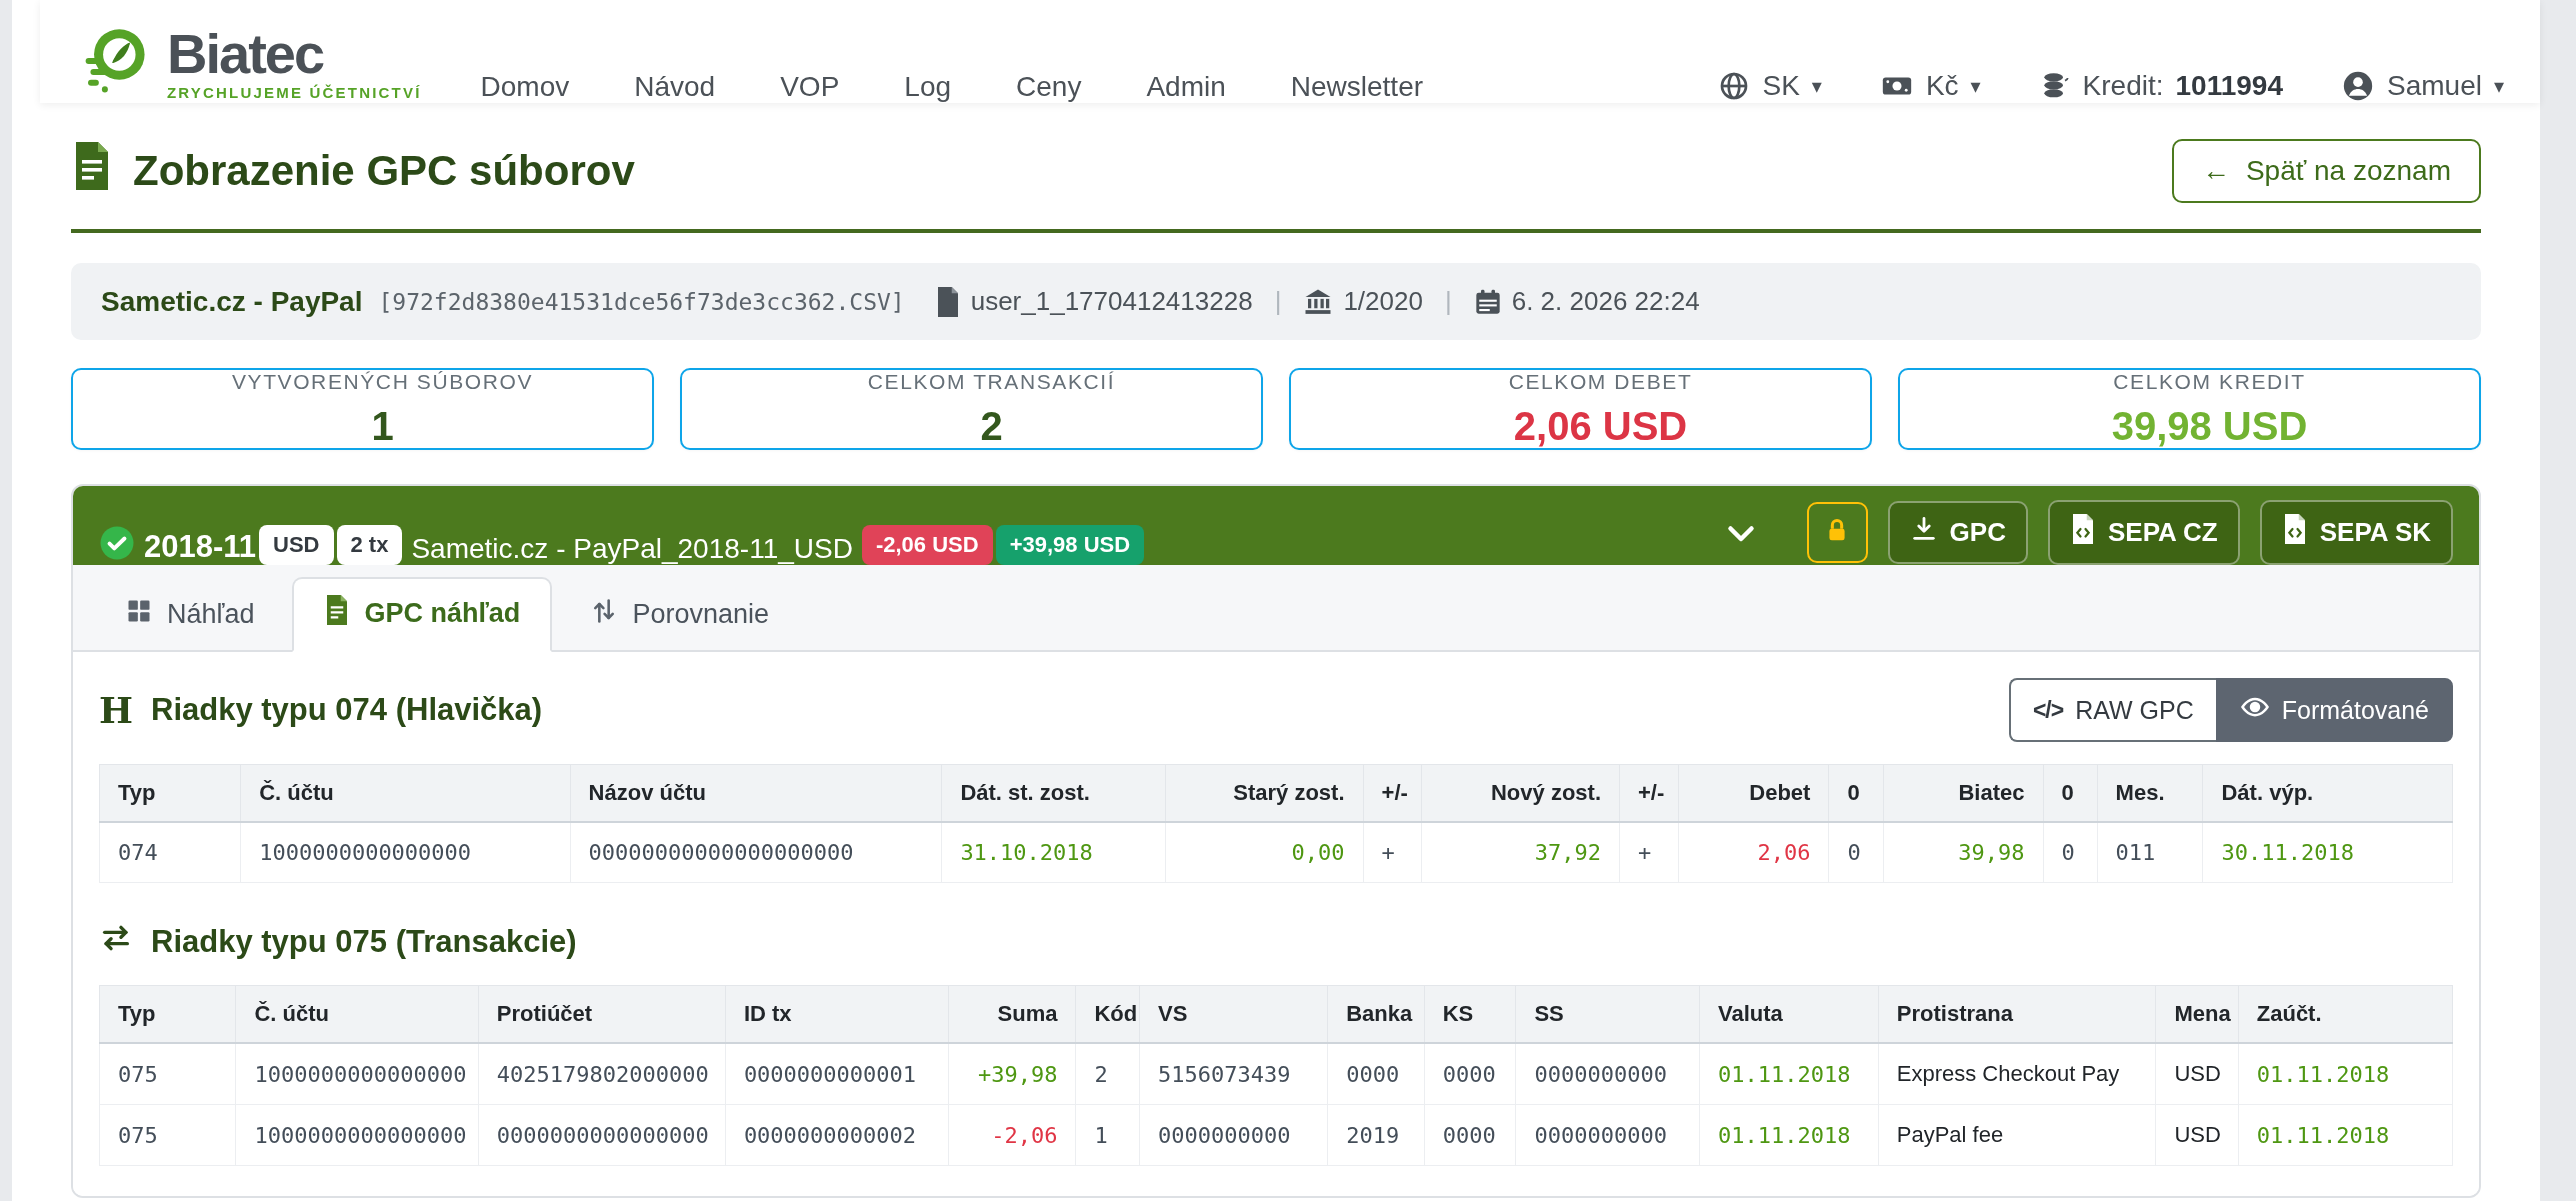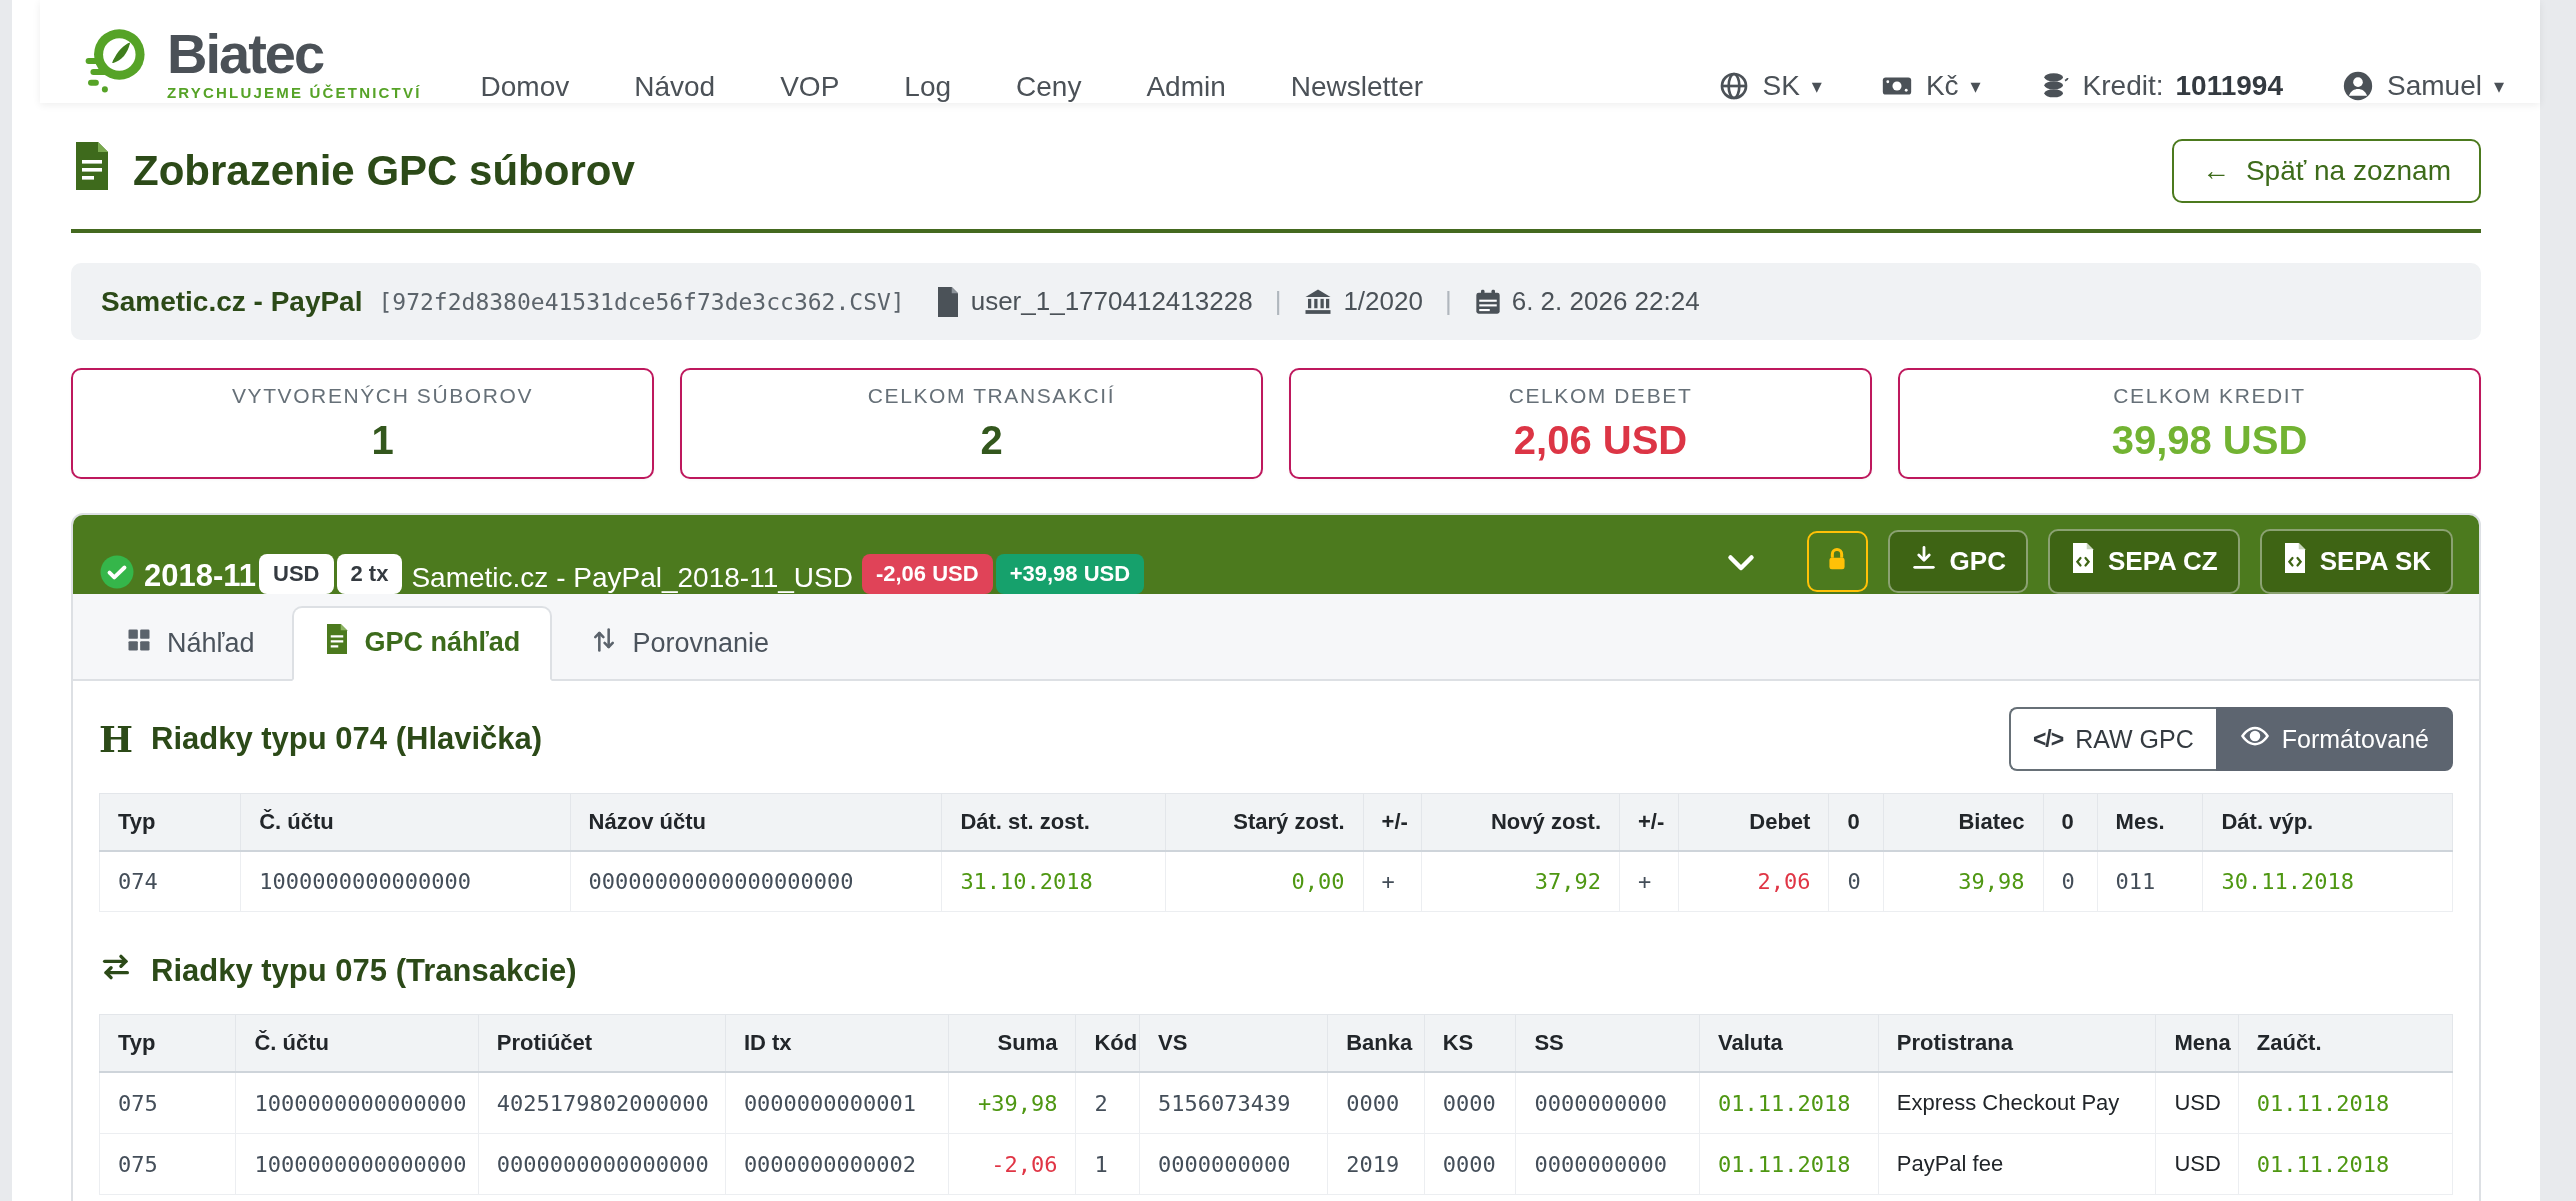--- a/index.html
+++ b/index.html
@@ -40,21 +40,21 @@
   .file-info { margin-top:30px; background:#f0f2f4; border-radius:10px; height:77px;
     display:flex; align-items:center; padding:0 30px; gap:16px; font-size:26px; color:#4b5258; }
   .fi-name { font-weight:700; color:#2c4a18; font-size:28px; }
   .fi-file { font-family:"DejaVu Sans Mono",monospace; font-size:23px; color:#5c646b; }
   .fi-sep { color:#b0b7bd; margin:0 6px; }
   .fi-item { display:flex; align-items:center; gap:10px; }
   .fi-item svg { display:block; }
 
   
   .stats-row { display:flex; gap:26px; margin-top:28px; }
-  .stat-card { flex:1; background:#fff; border:2px solid #be185d; border-radius:10px; height:111px;
+  .stat-card { flex:1; background:#fff; border:2px solid #0ea5e9; border-radius:10px; height:82px;
     display:flex; flex-direction:column; align-items:center; justify-content:center; gap:10px;
     box-shadow:0 1px 3px rgba(0,0,0,.04);padding-left:40px; }
   .stat-label { font-size:21px; letter-spacing:1.6px; color:#667078; }
   .stat-value { font-size:40px; font-weight:700; }
   .sv-dark { color:#33571d; } .sv-red { color:#dc3545; } .sv-green { color:#72b332; }
 
   
   .acc-card { margin-top:34px; border:2px solid #dde0e4; border-radius:12px; overflow:hidden; background:#fff; }
   .green-bar { background:#4c7a1e; height:79px; display:flex; align-items:flex-end; padding:0 26px; gap:3px; cursor:pointer; }
   .gb-month { color:#fff; font-size:31px; font-weight:700; margin-left:6px; }

